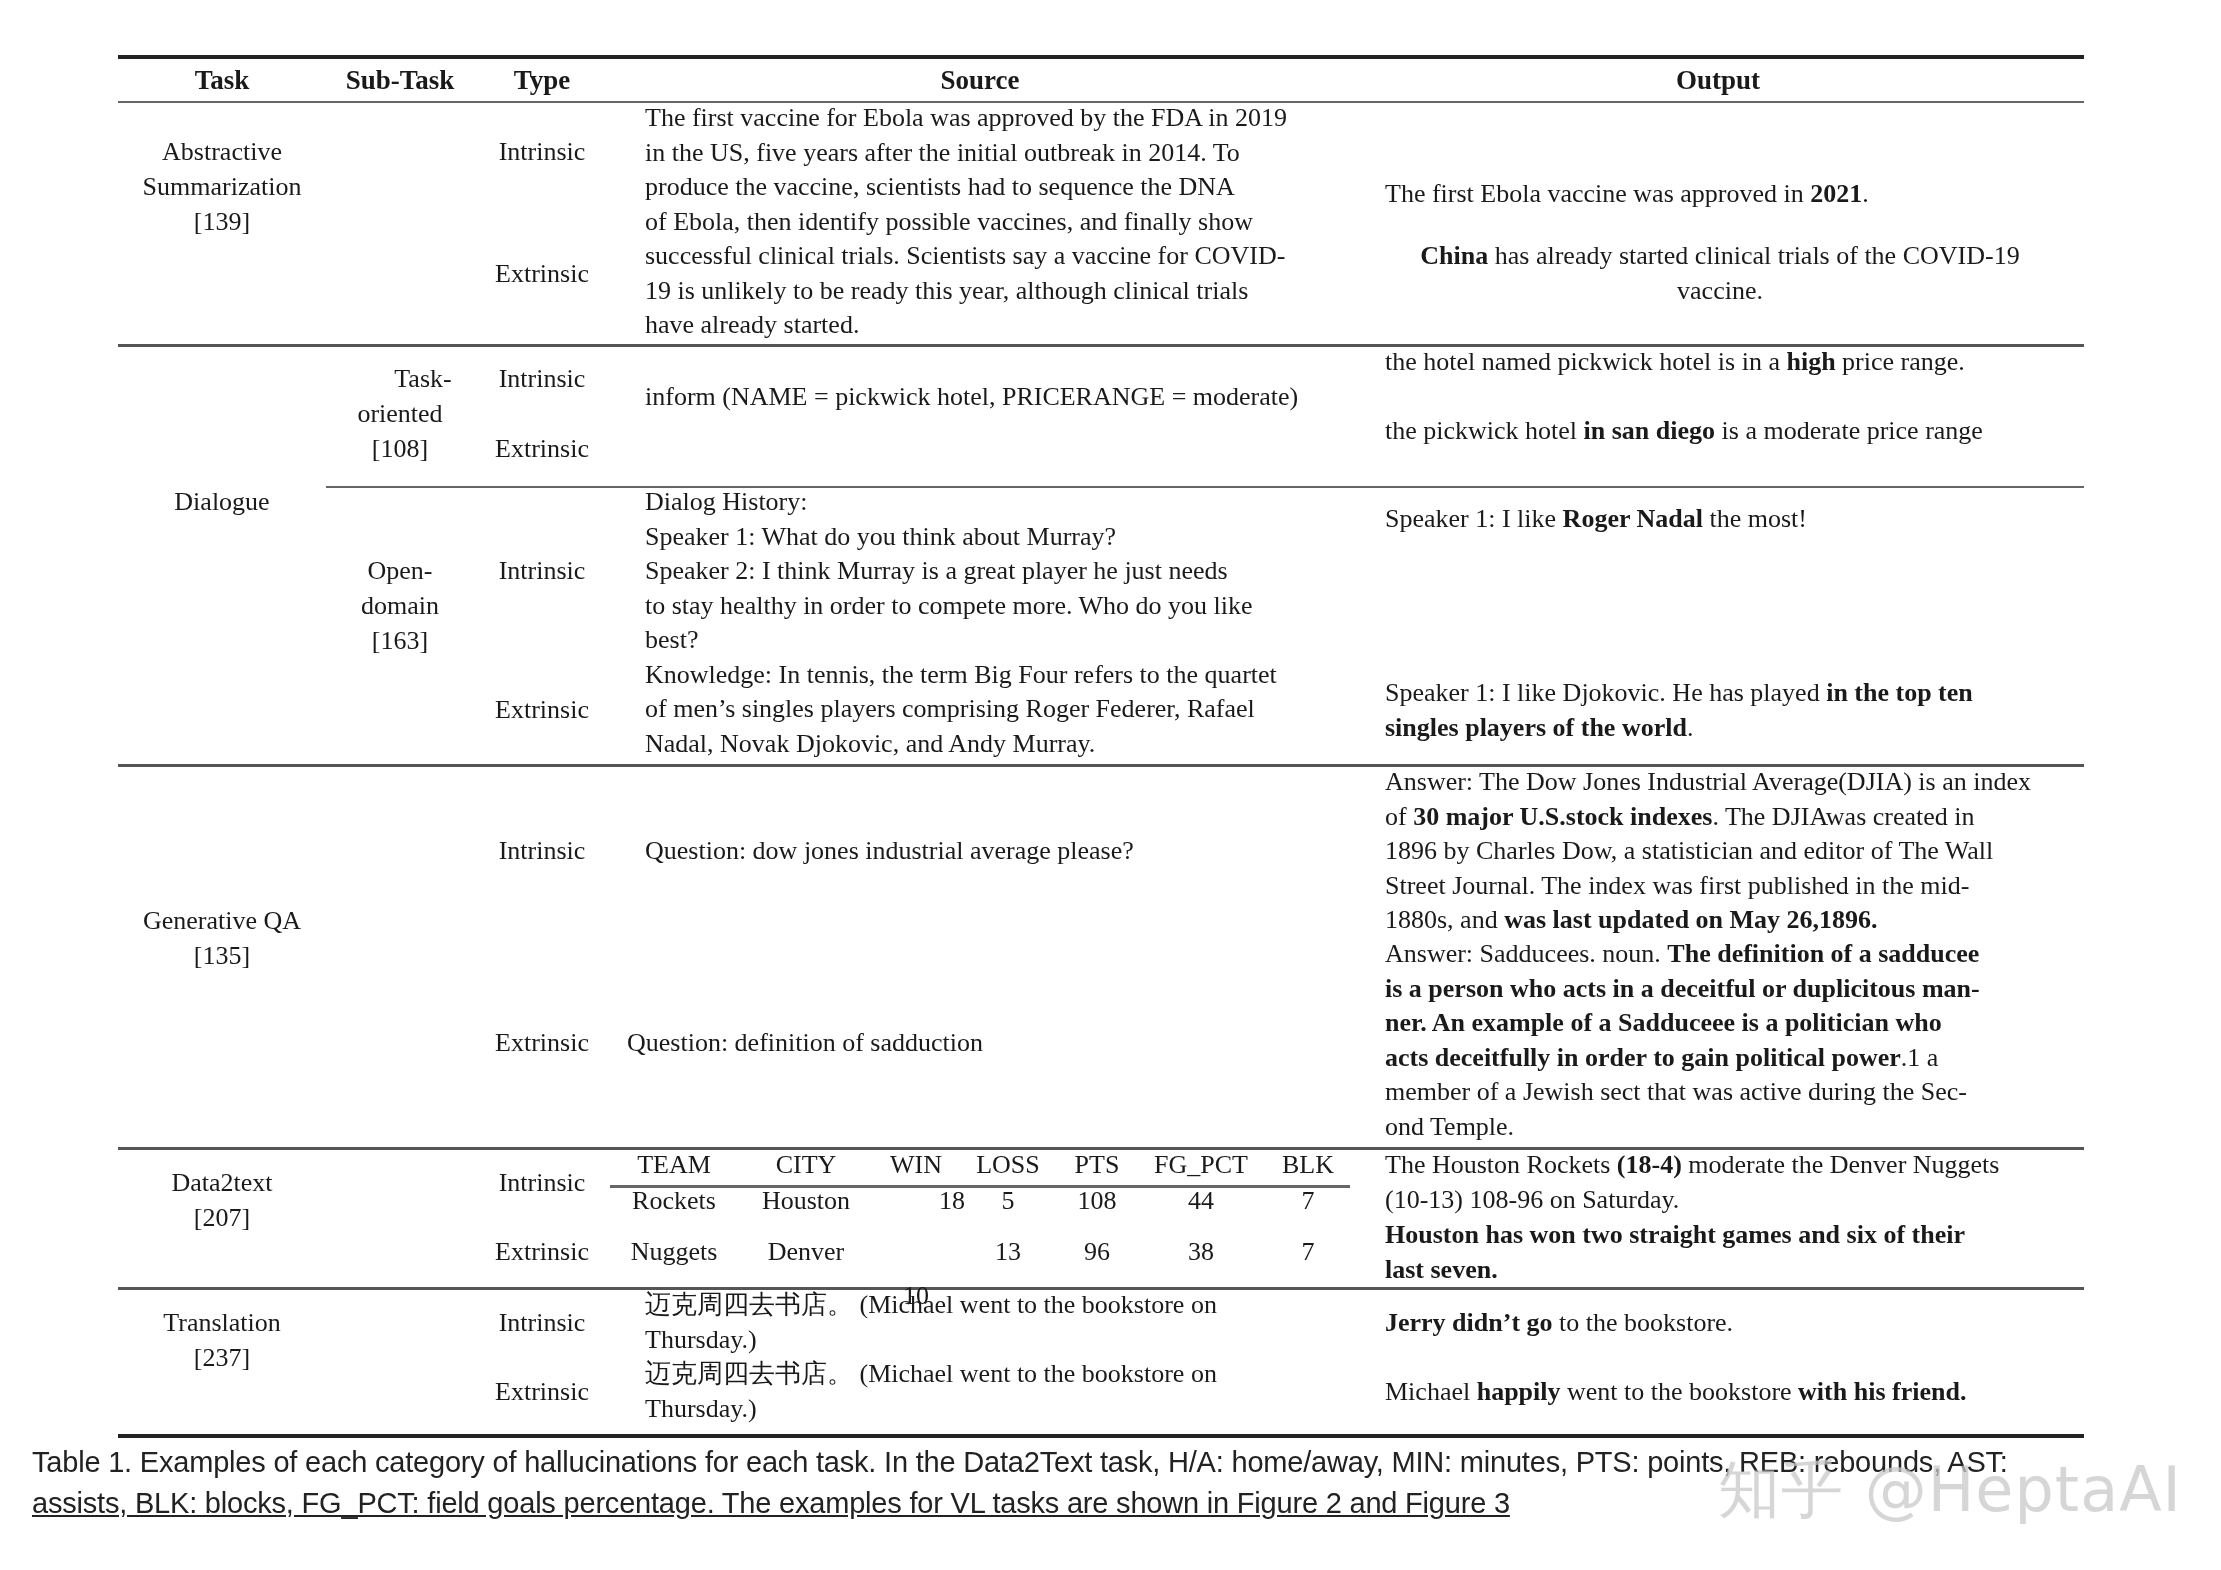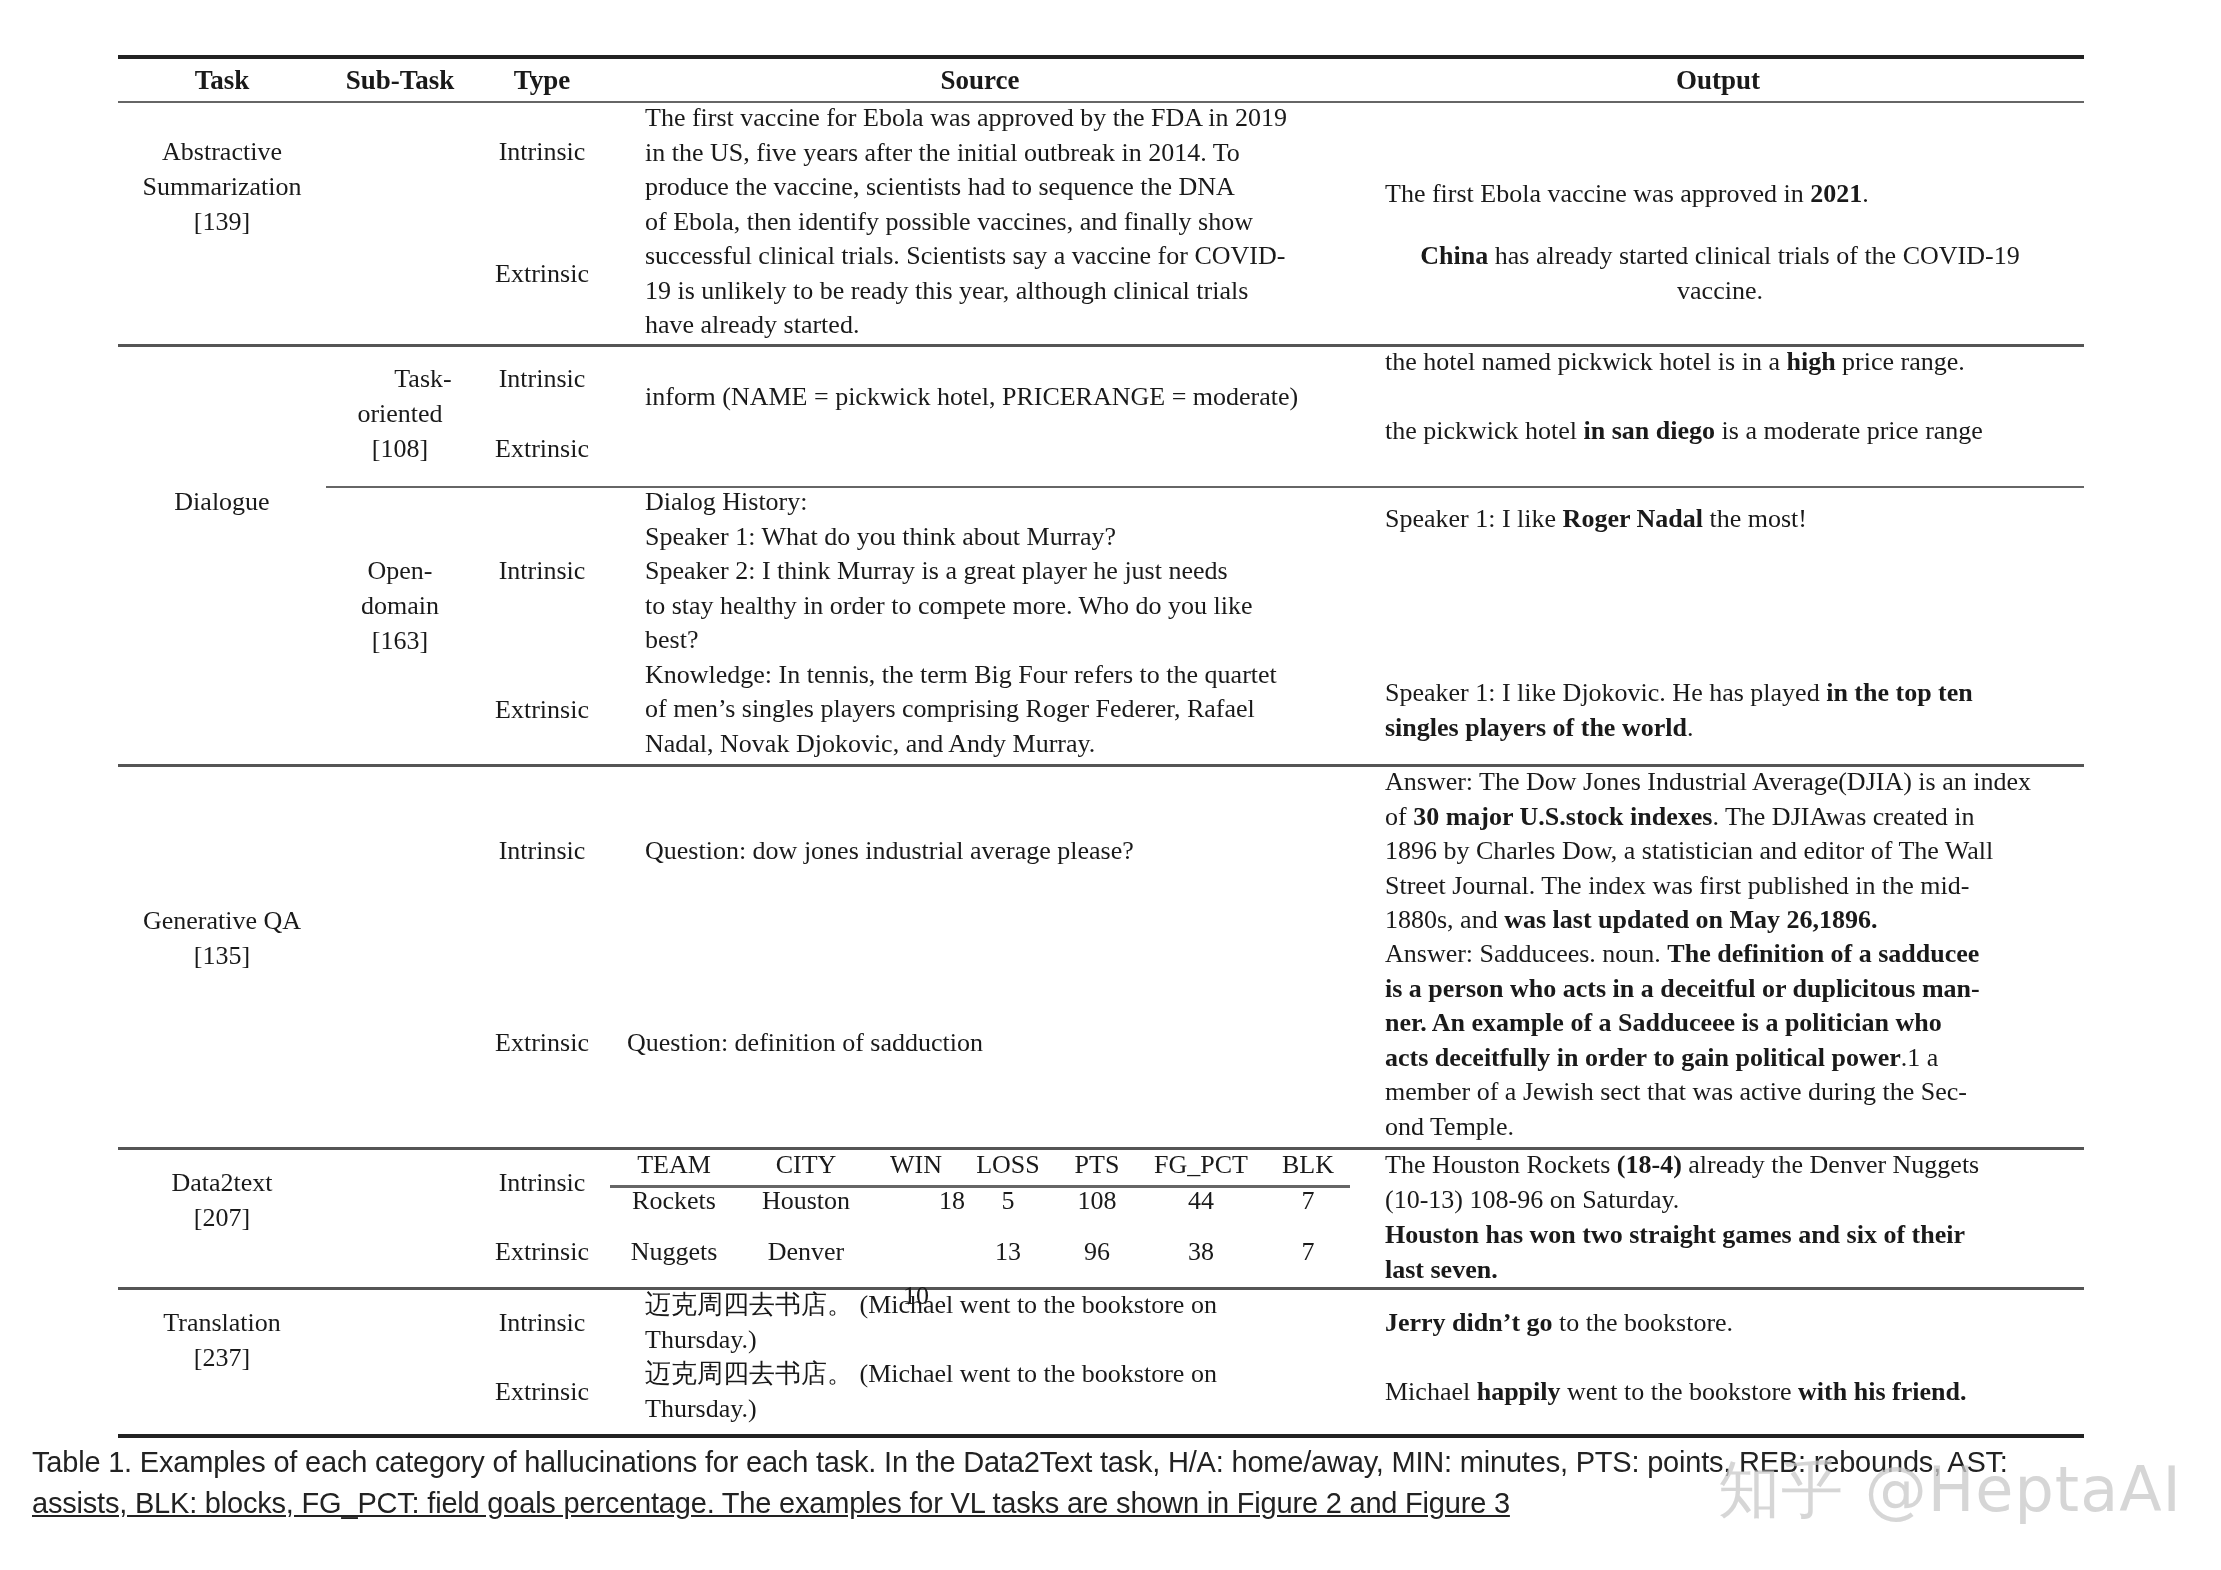--- a/index.html
+++ b/index.html
@@ -163,21 +163,21 @@
     <div class="t c" style="left:674px; top:1235px;">Nuggets</div>
     <div class="t c" style="left:806px; top:1235px;">Denver</div>
     <div class="t c" style="left:916px; top:1235px;margin-top:44px;">10</div>
     <div class="t c" style="left:1008px; top:1235px;">13</div>
     <div class="t c" style="left:1097px; top:1235px;">96</div>
     <div class="t c" style="left:1201px; top:1235px;">38</div>
     <div class="t c" style="left:1308px; top:1235px;">7</div>
   </div>
 
   <div class="blk" style="left:1385px; top:1148px; width:680px;">
-    <div><span>The Houston Rockets </span><b>(18-4)</b><span> already the Denver Nuggets</span></div>
+    <div><span>The Houston Rockets </span><b>(18-4)</b><span> moderate the Denver Nuggets</span></div>
     <div>(10-13) 108-96 on Saturday.</div>
   </div>
   <div class="blk" style="left:1385px; top:1218px; width:680px;">
     <div><b>Houston has won two straight games and six of their</b></div>
     <div><b>last seven.</b></div>
   </div>
 </div>
 
 <div>
   <div class="t c" style="left:222px; top:1306px;">Translation</div>

